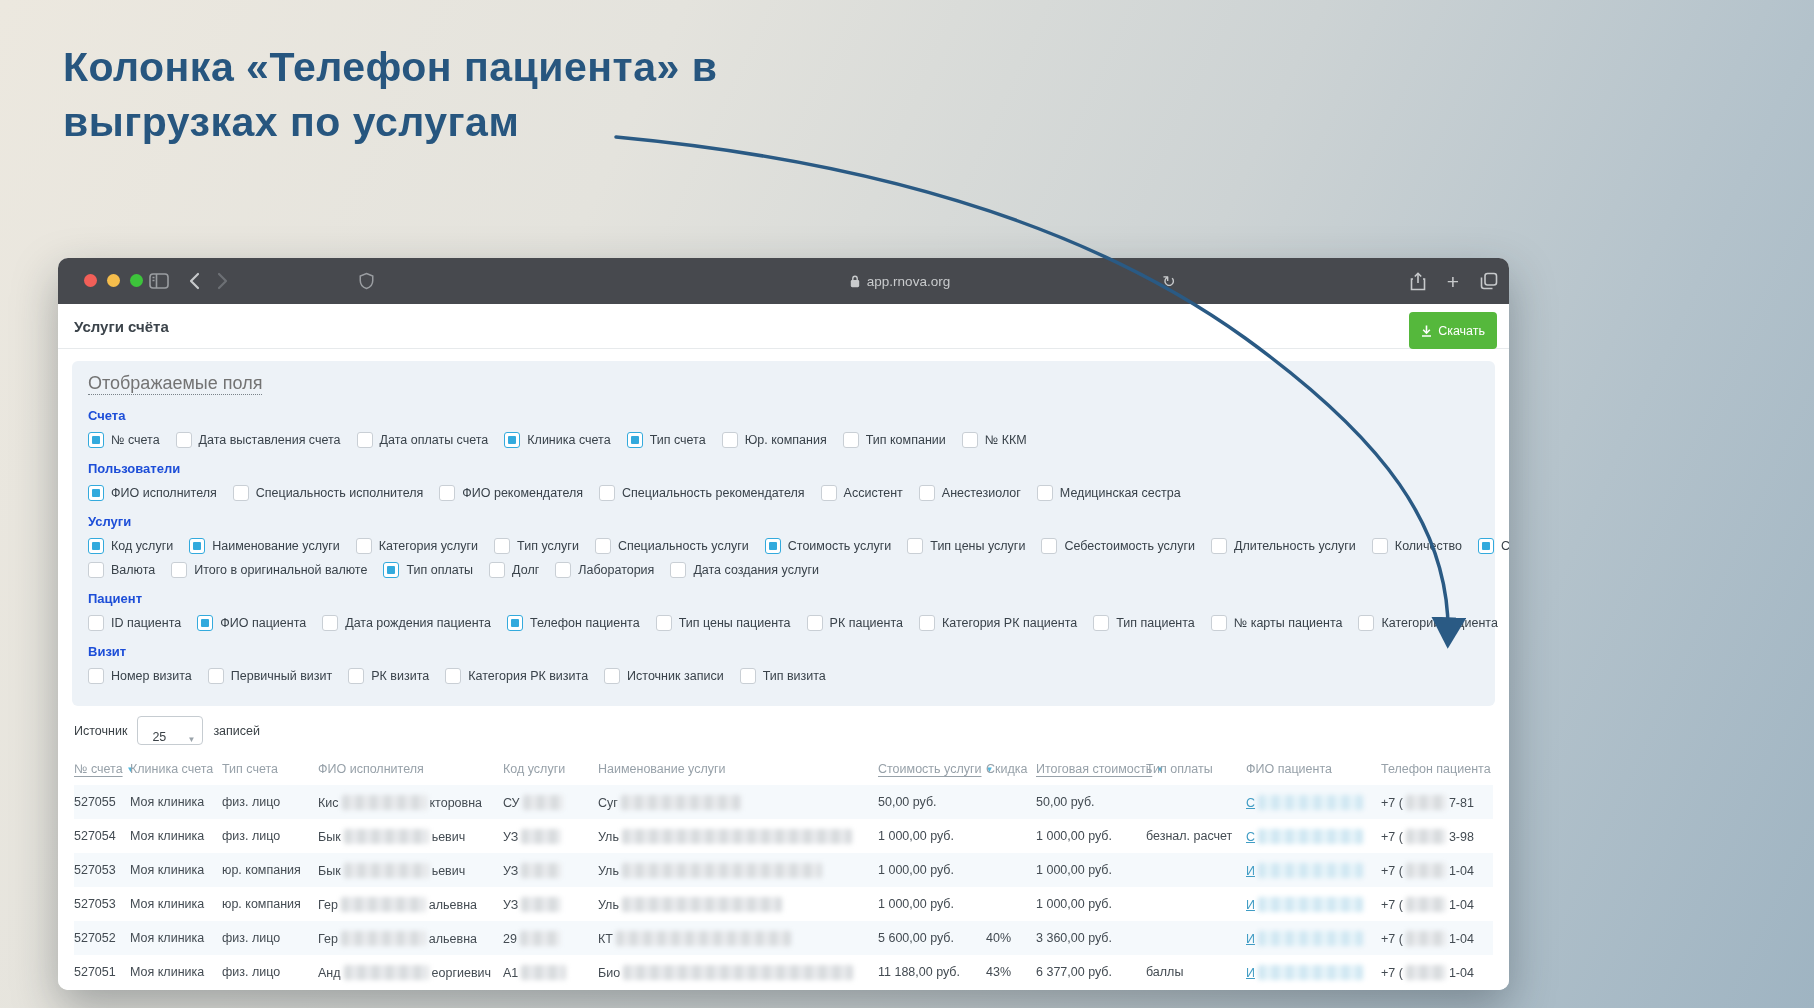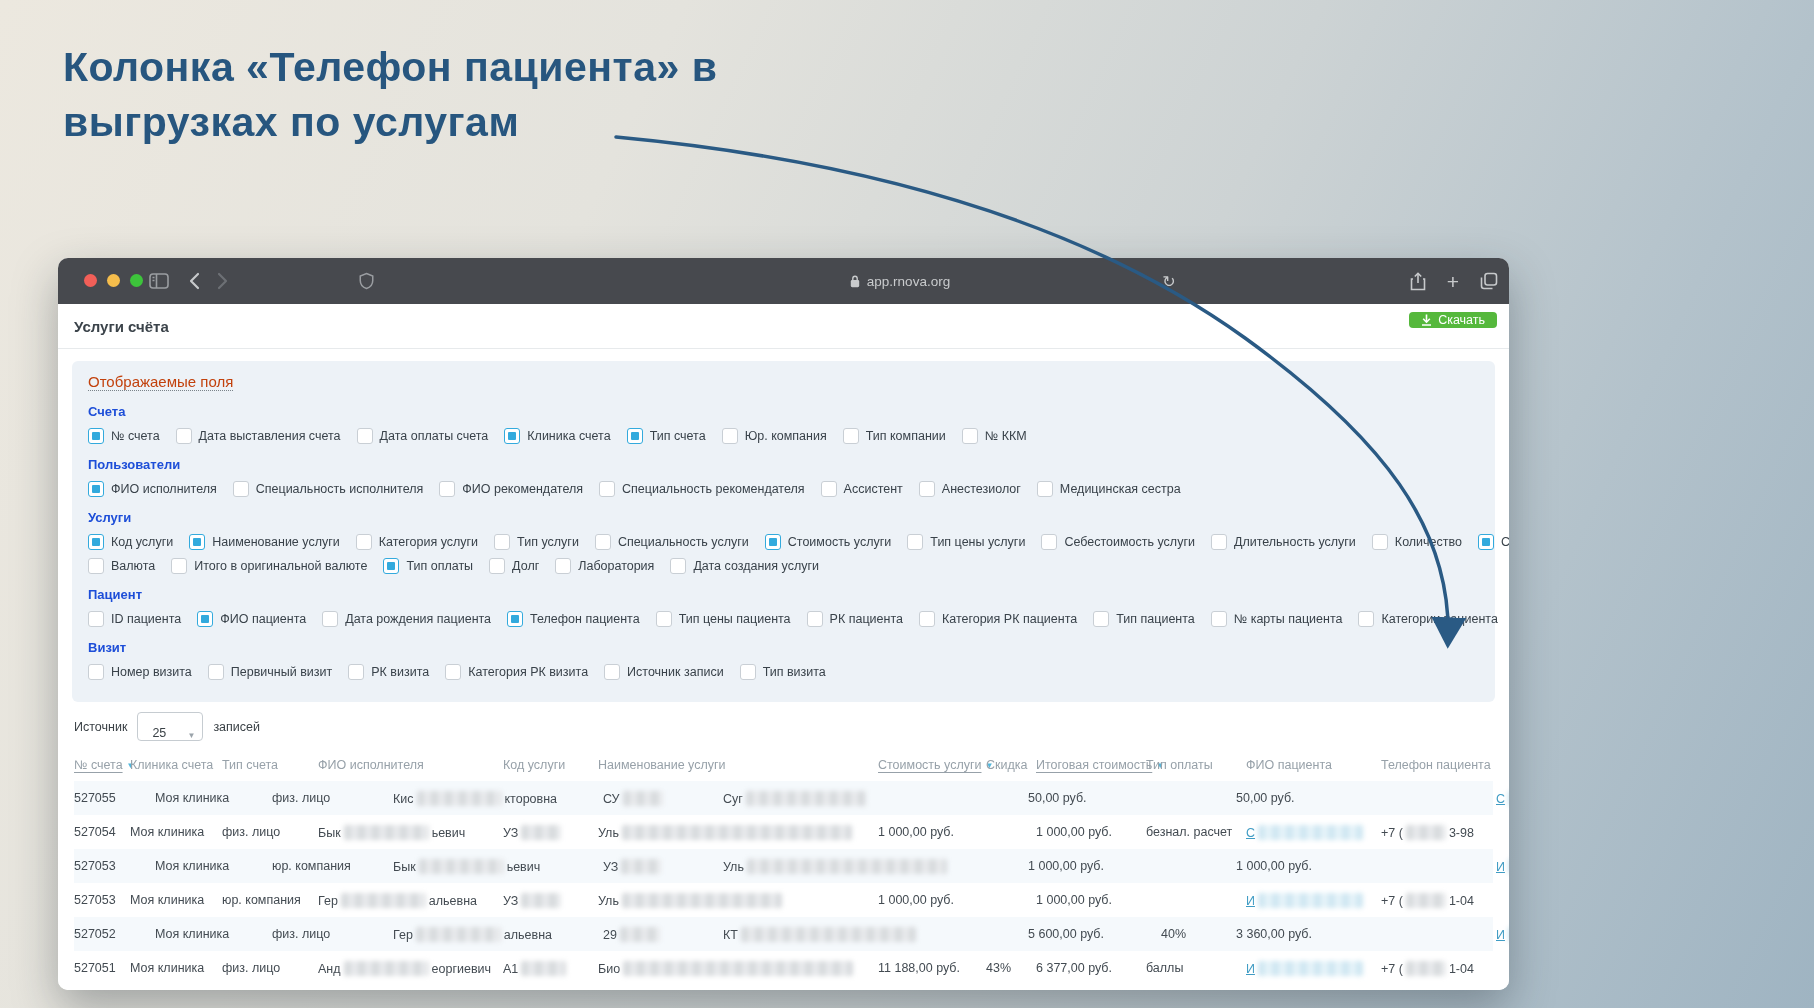--- a/index.html
+++ b/index.html
@@ -27,25 +27,25 @@
   .nav-fwd{left:152px;width:24px;color:#6d7075;}
   .shield-ico{left:296px;width:24px;color:#9a9da1;}
   .addr{position:absolute;left:752px;top:0;width:180px;height:46px;display:flex;align-items:center;
     justify-content:center;gap:7px;color:#c9cbcd;font-size:13.5px;}
   .reload-ico{left:1100px;width:22px;font-size:16px;}
   .right-cluster{position:absolute;right:11px;top:0;height:46px;display:flex;align-items:center;gap:21px;color:#c7c9cb;}
   
   .page{height:calc(100% - 46px);background:#fff;position:relative;}
   .page-head{position:relative;height:44px;border-bottom:1px solid #e7eaec;display:flex;align-items:center;}
   .page-title{margin-left:16px;font-size:15px;font-weight:700;color:#3b434a;}
-  .dl-btn{position:absolute;right:12px;top:8px;height:16px;display:inline-flex;align-items:center;gap:6px;
+  .dl-btn{position:absolute;right:12px;top:8px;height:37px;display:inline-flex;align-items:center;gap:6px;
     background:var(--green,#55b83c);color:#fff;font-size:12.5px;border:none;border-radius:4px;padding:0 12px;cursor:pointer;}
   
   .panel{margin:12px 14px 10px 14px;background:#edf2f7;border-radius:6px;padding:12px 16px 14px 16px;}
-  .fields-link{display:inline-block;font-size:15px;color:#c2410c;border-bottom:1px dotted #7a838a;cursor:pointer;}
+  .fields-link{display:inline-block;font-size:18px;color:#737373;border-bottom:1px dotted #7a838a;cursor:pointer;}
   .sec-title{font-size:13px;font-weight:700;color:#1d4ed8;margin:13px 0 9px 0;}
   .field-row{display:flex;flex-wrap:nowrap;column-gap:16px;align-items:center;margin-bottom:8px;white-space:nowrap;}
   .field-item{display:inline-flex;align-items:center;gap:7px;cursor:pointer;flex:0 0 auto;}
   .cb{width:16px;height:16px;box-sizing:border-box;border:1px solid #c9cfd5;border-radius:3px;background:#fff;
     display:inline-flex;align-items:center;justify-content:center;}
   .cb.checked{border-color:var(--accent-blue,#33aadd);}
   .cb.checked::after{content:'';width:8px;height:8px;background:var(--accent-blue,#33aadd);border-radius:1px;}
   .fl{font-size:12.5px;color:#39424a;}
   
   .show-row{display:flex;align-items:center;gap:10px;margin:10px 16px 8px 16px;font-size:12.5px;color:#3a4146;}
@@ -54,21 +54,21 @@
   .select .val{margin-left:14px;font-size:12.5px;color:#3a4146;}
   .select .sel-caret{position:absolute;right:7px;font-size:8px;color:#9aa3aa;}
   
   .table{margin:0 16px;}
   .thead,.tr{display:grid;grid-template-columns:56px 92px 96px 185px 95px 280px 108px 50px 110px 100px 135px 112px;}
   .thead{height:32px;align-items:center;}
   .th{font-size:12.5px;color:#97a1a9;white-space:nowrap;padding-right:6px;}
   .th .th-sort{text-decoration:underline;text-underline-offset:3px;cursor:pointer;}
   .caret{font-size:8px;color:#52b7dc;margin-left:4px;vertical-align:1px;}
   .tr{height:34px;align-items:center;font-size:12.5px;color:#434b52;white-space:nowrap;}
-  .tr.alt{background:#f5f9fc;gap:25px;}
+  .tr.alt{background:#f5f9fc;}
   .td{overflow:visible;padding-right:6px;}
   .plink{color:var(--link,#3f9cc4);text-decoration:underline;cursor:pointer;}
   .blur{display:inline-block;height:15px;margin:0 3px;vertical-align:-3px;border-radius:2px;
     background:repeating-linear-gradient(90deg,#d7dadd 0 7px,#e8eaec 7px 14px);filter:blur(2.5px);}
   .blur.blue{background:repeating-linear-gradient(90deg,#cfe7f2 0 7px,#e6f3f9 7px 14px);}
   svg{display:block;}
 </style>
 </head>
 <body>
 

